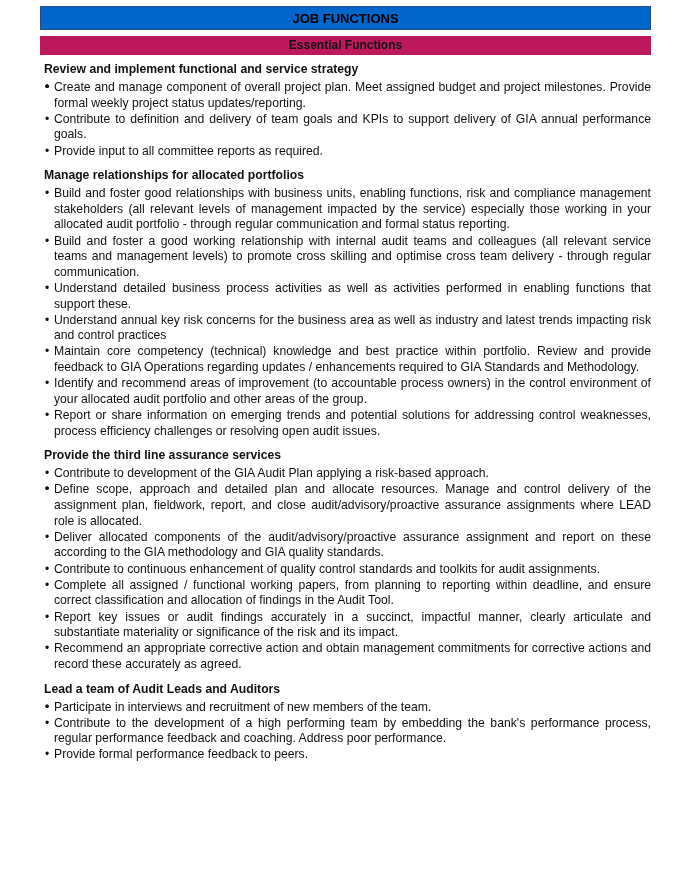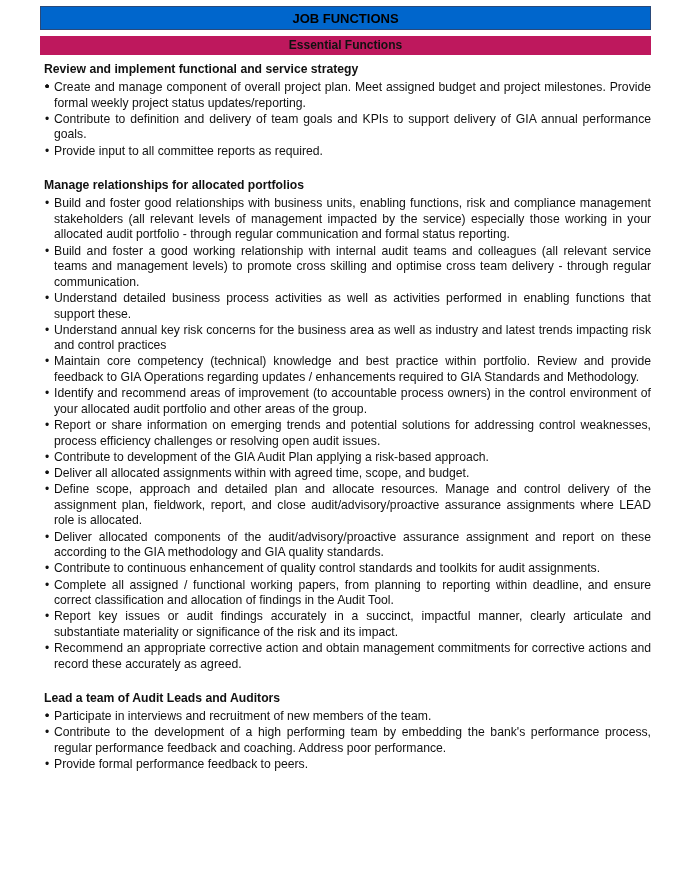--- a/index.html
+++ b/index.html
@@ -6,21 +6,21 @@
   body { width: 700px; height: 873px; overflow: hidden; position: relative;
          font-family: "Liberation Sans", sans-serif; color: #111; }
   .page { position: absolute; left: 40px; top: 6px; width: 611px; }
   .title-bar { height: 24px; background: #0066CC; border: 1px solid #2a4a7a;
                color: #000000; font-weight: bold; font-size: 13px; text-align: center;
                line-height: 24px; box-sizing: border-box; }
   .sub-bar { margin-top: 6px; height: 19px; background: #be185d; color: #111;
              font-weight: bold; font-size: 12px; text-align: center; line-height: 19px; }
   .section { margin-top: 0; }
   .section-heading { font-weight: bold; font-size: 12.2px; margin: 6px 0 3px 4px; line-height: 16px; }
-  .section + .section .section-heading { margin-top: 18px; }
+  .section + .section .section-heading { margin-top: 8px; }
   ul.items { list-style: none; margin: 0; padding: 0; }
   ul.items li { position: relative; padding-left: 14px; font-size: 12.2px; line-height: 15.6px;
                 text-align: justify; margin-bottom: 0.6px; }
   ul.items li .bullet { position: absolute; left: 5px; top: 0; font-size: 12px; }
 </style>
 </head>
 <body>
 
 <div class="page">
   <div class="title-bar">JOB FUNCTIONS</div>
@@ -45,24 +45,25 @@
       <li><span class="bullet">•</span><span>Build and foster a good working relationship with internal audit teams and colleagues (all relevant service teams and management levels) to promote cross skilling and optimise cross team delivery - through regular communication.</span></li>
       <li><span class="bullet">•</span><span>Understand detailed business process activities as well as activities performed in enabling functions that support these.</span></li>
       <li><span class="bullet">•</span><span>Understand annual key risk concerns for the business area as well as industry and latest trends impacting risk and control practices</span></li>
       <li><span class="bullet">•</span><span>Maintain core competency (technical) knowledge and best practice within portfolio. Review and provide feedback to GIA Operations regarding updates / enhancements required to GIA Standards and Methodology.</span></li>
       <li><span class="bullet">•</span><span>Identify and recommend areas of improvement (to accountable process owners) in the control environment of your allocated audit portfolio and other areas of the group.</span></li>
       <li><span class="bullet">•</span><span>Report or share information on emerging trends and potential solutions for addressing control weaknesses, process efficiency challenges or resolving open audit issues.</span></li>
     </ul>
   </div>
 
   <div class="section">
+    <div class="section-heading">Provide the third line assurance services</div>
     <ul class="items">
       <li><span class="bullet">•</span><span>Contribute to development of the GIA Audit Plan applying a risk-based approach.</span></li>
       <li><span class="bullet">•</span></li>
-      <li><span class="bullet">•</span><span>Deliver all allocated assignments within with agreed time, scope, and budget.</span></li>
+      <li><span class="bullet">•</span></li>
       <li><span class="bullet">•</span><span>Define scope, approach and detailed plan and allocate resources. Manage and control delivery of the assignment plan, fieldwork, report, and close audit/advisory/proactive assurance assignments where LEAD role is allocated.</span></li>
       <li><span class="bullet">•</span><span>Deliver allocated components of the audit/advisory/proactive assurance assignment and report on these according to the GIA methodology and GIA quality standards.</span></li>
       <li><span class="bullet">•</span><span>Contribute to continuous enhancement of quality control standards and toolkits for audit assignments.</span></li>
       <li><span class="bullet">•</span><span>Complete all assigned / functional working papers, from planning to reporting within deadline, and ensure correct classification and allocation of findings in the Audit Tool.</span></li>
       <li><span class="bullet">•</span><span>Report key issues or audit findings accurately in a succinct, impactful manner, clearly articulate and substantiate materiality or significance of the risk and its impact.</span></li>
       <li><span class="bullet">•</span><span>Recommend an appropriate corrective action and obtain management commitments for corrective actions and record these accurately as agreed.</span></li>
     </ul>
   </div>
 
   <div class="section">

